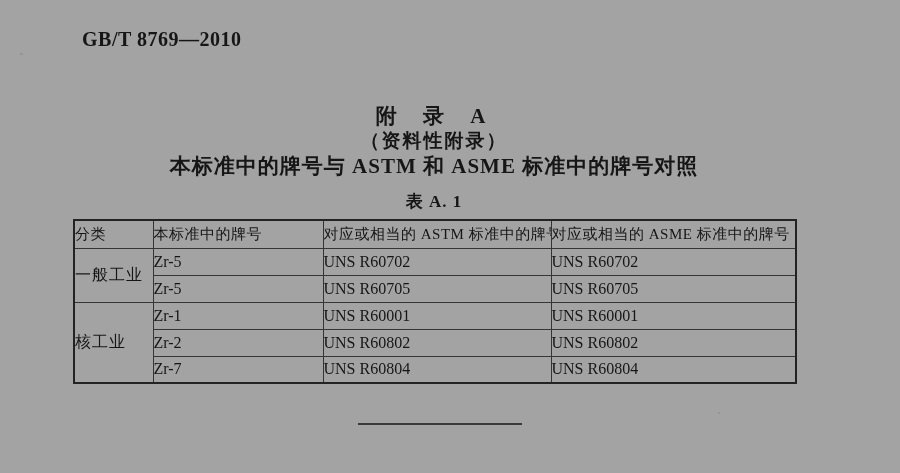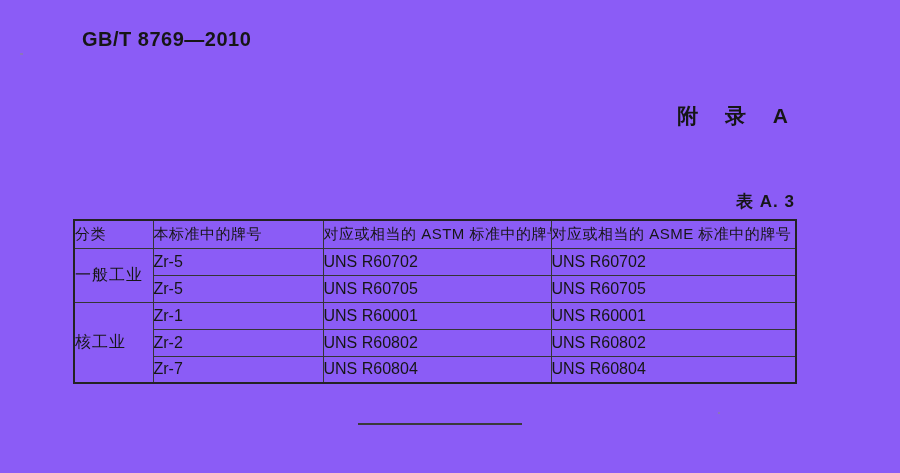--- a/index.html
+++ b/index.html
@@ -1,39 +1,39 @@
 <!DOCTYPE html>
 <html><head>
 <meta charset="utf-8">
 <style>
   html, body { margin: 0; padding: 0; background: #e8e8e8; }
   .page {
     position: relative;
     width: 900px;
     height: 473px;
-    background: #8b5cf6;
+    background: #a3a3a3;
     color: #161616;
-    font-family: Liberation Sans, sans-serif;
+    font-family: Liberation Serif, serif;
     overflow: hidden;
     margin: 0 auto;
   }
   .doc-header {
     position: absolute;
     left: 82px;
     top: 28px;
     font-size: 20px;
     font-weight: bold;
     letter-spacing: 0.5px;
     white-space: nowrap;
   }
   .center-line {
     position: absolute;
     left: 73px;
     width: 722px;
-    text-align: right;
+    text-align: center;
     font-weight: bold;
     white-space: nowrap;
   }
   .appendix-title   { top: 102px; font-size: 21px; letter-spacing: 7px; word-spacing: 7px; }
   .appendix-subtitle{ top: 128px; font-size: 19px; letter-spacing: 2px; }
   .appendix-heading { top: 152px; font-size: 21px; letter-spacing: 1px; }
   .table-caption    { top: 190px; font-size: 17px; letter-spacing: 1px; }
 
   table.cmp {
     position: absolute;
@@ -76,21 +76,23 @@
   .speck-2 { left: 718px; top: 412px; width: 2px; height: 2px; }
 </style>
 </head>
 <body>
 
 <div class="page">
 
   <div class="doc-header">GB/T 8769—2010</div>
 
   <div class="center-line appendix-title">附 录 A</div>
-  <div class="center-line table-caption">表 A. 3</div>
+  <div class="center-line appendix-subtitle">（资料性附录）</div>
+  <div class="center-line appendix-heading">本标准中的牌号与 ASTM 和 ASME 标准中的牌号对照</div>
+  <div class="center-line table-caption">表 A. 1</div>
 
   <table class="cmp">
     <colgroup>
         <col class="c0">
         <col class="c1">
         <col class="c2">
         <col class="c3">
       </colgroup>
     <thead>
       <tr>

